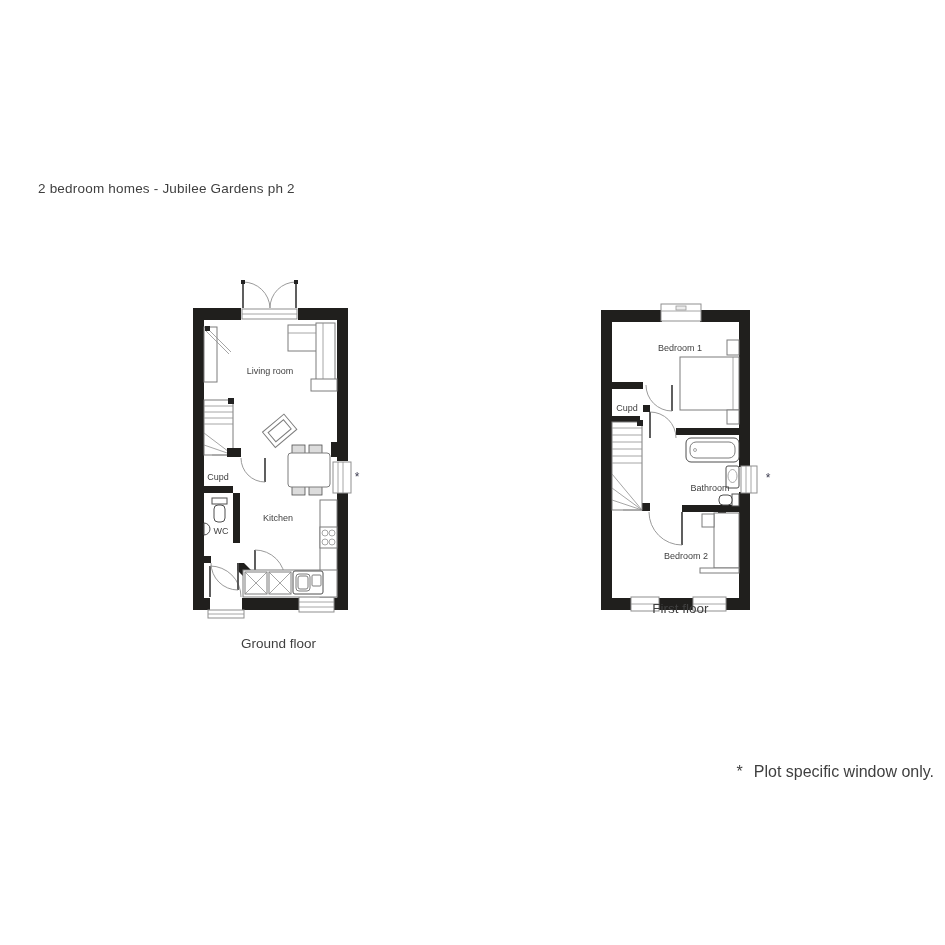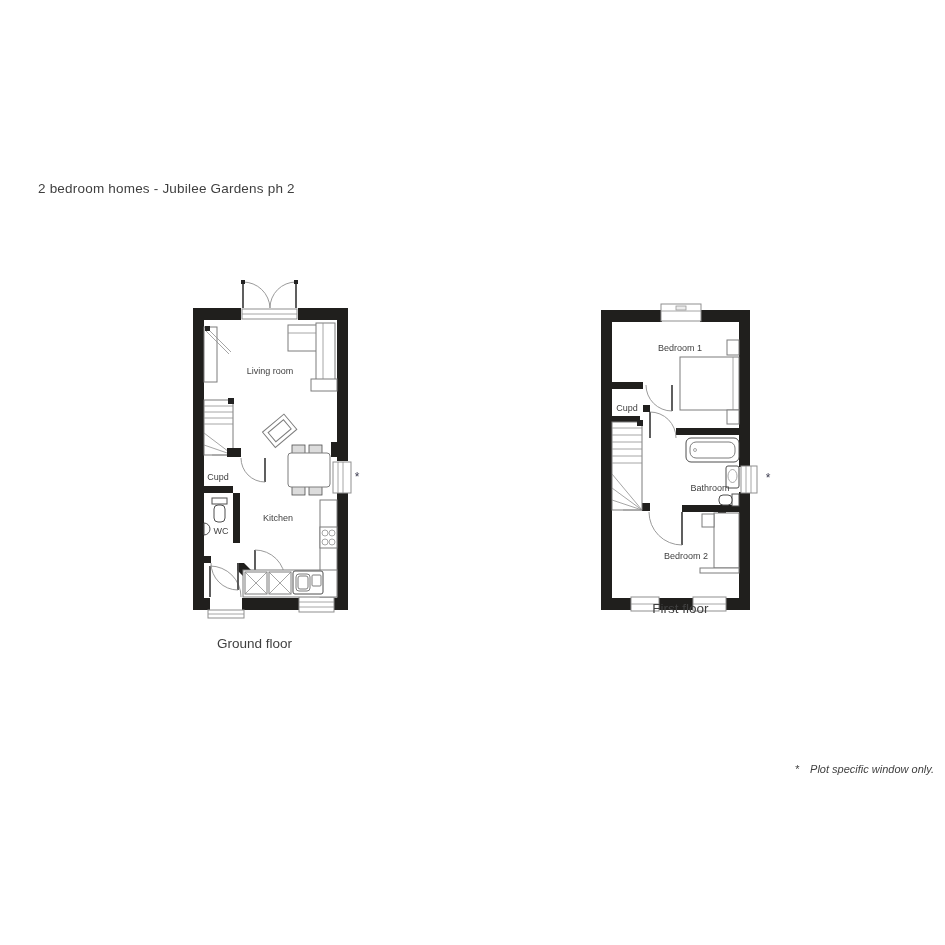--- a/index.html
+++ b/index.html
@@ -10,23 +10,23 @@
   .doc-title{
     position:absolute;left:38px;top:164px;font-size:13.5px;color:#3f3f3f;
     letter-spacing:0.2px;
     margin-top:17px;
   }
   .plan{position:absolute;}
   .plan svg{display:block;}
   .plan-caption{
     position:absolute;font-size:13.5px;color:#3f3f3f;text-align:center;width:165px;
   }
-  .caption-ground{left:172px;top:636px;}
+  .caption-ground{left:196px;top:636px;}
   .caption-first{left:598px;top:601px;}
-  .footnote-1{position:absolute;right:11px;top:763px;white-space:nowrap;font-size:11px;font-style:italic;}
+  .footnote-1{position:absolute;right:11px;top:763px;white-space:nowrap;font-size:16px;}
   .footnote-2{position:absolute;right:11px;top:789px;white-space:nowrap;font-size:11px;}
   .fn-marker{display:inline-block;margin-right:11px;}
   
   svg .wall{fill:#201f1d;stroke:none;}
   svg .furn{fill:#ffffff;stroke:#7d7d7d;stroke-width:1;}
   svg .furn-dk{fill:#ffffff;stroke:#4f4f4f;stroke-width:1;}
   svg .chair{fill:#dcdcdc;stroke:#4f4f4f;stroke-width:0.8;}
   svg .arc{fill:none;stroke:#8f8f8f;stroke-width:0.9;}
   svg .leaf{stroke:#4d4d4d;stroke-width:1.8;fill:none;}
   svg .thin{stroke:#8f8f8f;stroke-width:0.8;fill:none;}

